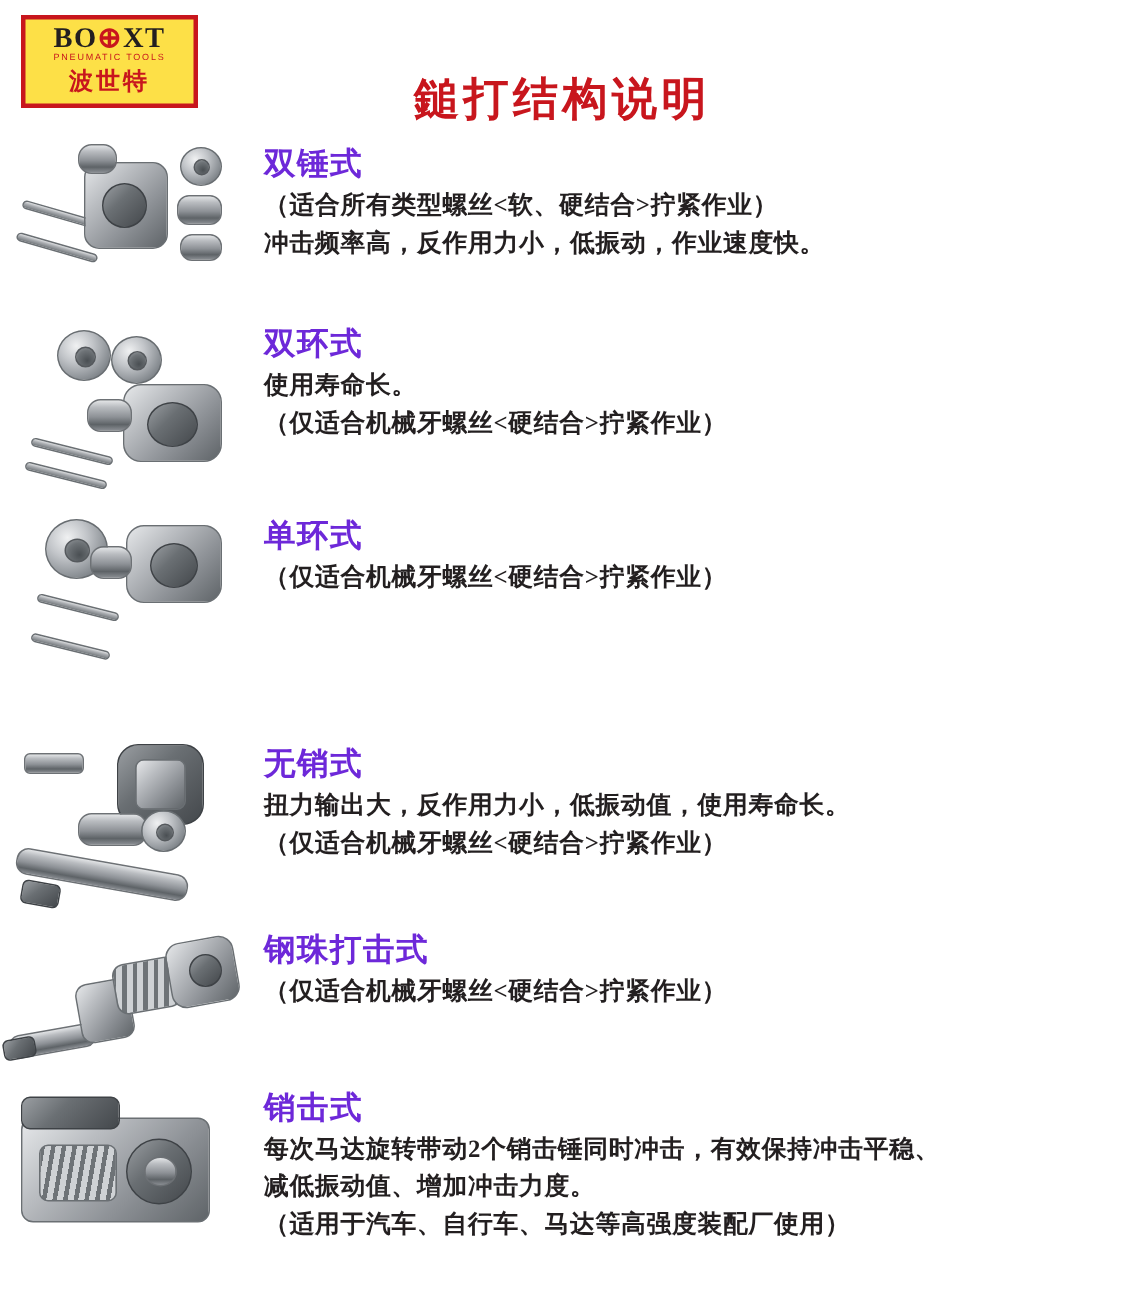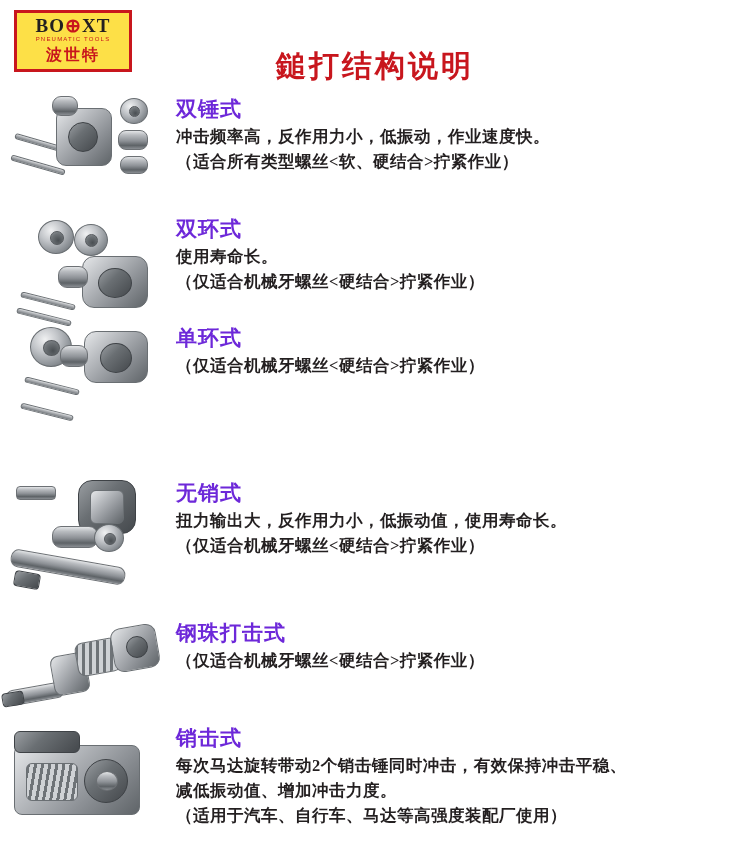--- a/index.html
+++ b/index.html
@@ -182,22 +182,22 @@
       <div class="part cyl" style="left:52px;top:0px;width:26px;height:20px;border-radius:9px;"></div>
 
       <div class="part ring" style="left:120px;top:2px;width:28px;height:26px;">
         <div class="part ring-hole" style="left:8px;top:7px;width:11px;height:11px;"></div>
       </div>
       <div class="part cyl" style="left:118px;top:34px;width:30px;height:20px;border-radius:8px;"></div>
       <div class="part cyl" style="left:120px;top:60px;width:28px;height:18px;border-radius:8px;"></div>
     </div>
     <div class="text-block">
       <div class="item-title">双锤式</div>
+      <div class="item-line">（适合所有类型螺丝&lt;软、硬结合&gt;拧紧作业）</div>
       <div class="item-line">冲击频率高，反作用力小，低振动，作业速度快。</div>
-      <div class="item-line">（适合所有类型螺丝&lt;软、硬结合&gt;拧紧作业）</div>
     </div>
   </div>
 
   <div class="row" style="top:216px;height:120px;">
     <div class="art">
       <div class="part ring" style="left:38px;top:4px;width:36px;height:34px;">
         <div class="part ring-hole" style="left:11px;top:10px;width:14px;height:14px;"></div>
       </div>
       <div class="part ring" style="left:74px;top:8px;width:34px;height:32px;">
         <div class="part ring-hole" style="left:10px;top:9px;width:13px;height:13px;"></div>
@@ -208,38 +208,38 @@
       <div class="part pin" style="left:20px;top:82px;width:56px;height:6px;transform:rotate(14deg);"></div>
       <div class="part pin" style="left:16px;top:98px;width:56px;height:6px;transform:rotate(14deg);"></div>
     </div>
     <div class="text-block">
       <div class="item-title">双环式</div>
       <div class="item-line">使用寿命长。</div>
       <div class="item-line">（仅适合机械牙螺丝&lt;硬结合&gt;拧紧作业）</div>
     </div>
   </div>
 
-  <div class="row" style="top:325px;height:120px;">
+  <div class="row" style="top:344px;height:120px;">
     <div class="art">
       <div class="part ring" style="left:30px;top:2px;width:42px;height:40px;">
         <div class="part ring-hole" style="left:12px;top:12px;width:17px;height:16px;"></div>
       </div>
       <div class="part block" style="left:84px;top:6px;width:64px;height:52px;border-radius:12px;"></div>
       <div class="part dark" style="left:100px;top:18px;width:32px;height:30px;border-radius:50%;"></div>
       <div class="part cyl" style="left:60px;top:20px;width:28px;height:22px;border-radius:9px;"></div>
       <div class="part pin" style="left:24px;top:58px;width:56px;height:6px;transform:rotate(14deg);"></div>
       <div class="part pin" style="left:20px;top:84px;width:54px;height:6px;transform:rotate(14deg);"></div>
     </div>
     <div class="text-block">
       <div class="item-title">单环式</div>
       <div class="item-line">（仅适合机械牙螺丝&lt;硬结合&gt;拧紧作业）</div>
     </div>
   </div>
 
-  <div class="row" style="top:480px;height:130px;text-decoration:underline;">
+  <div class="row" style="top:496px;height:130px;text-decoration:underline;">
     <div class="art">
       <div class="part cyl" style="left:16px;top:6px;width:40px;height:14px;border-radius:4px;"></div>
       <div class="part dark" style="left:78px;top:0px;width:58px;height:54px;border-radius:14px;"></div>
       <div class="part block" style="left:90px;top:10px;width:34px;height:34px;border-radius:6px;"></div>
       <div class="part cyl" style="left:52px;top:46px;width:46px;height:22px;border-radius:9px;"></div>
       <div class="part ring" style="left:94px;top:44px;width:30px;height:28px;">
         <div class="part ring-hole" style="left:9px;top:8px;width:12px;height:12px;"></div>
       </div>
       <div class="part cyl" style="left:10px;top:78px;width:116px;height:18px;border-radius:8px;transform:rotate(10deg);"></div>
       <div class="part dark" style="left:14px;top:92px;width:26px;height:16px;border-radius:4px;transform:rotate(10deg);"></div>

